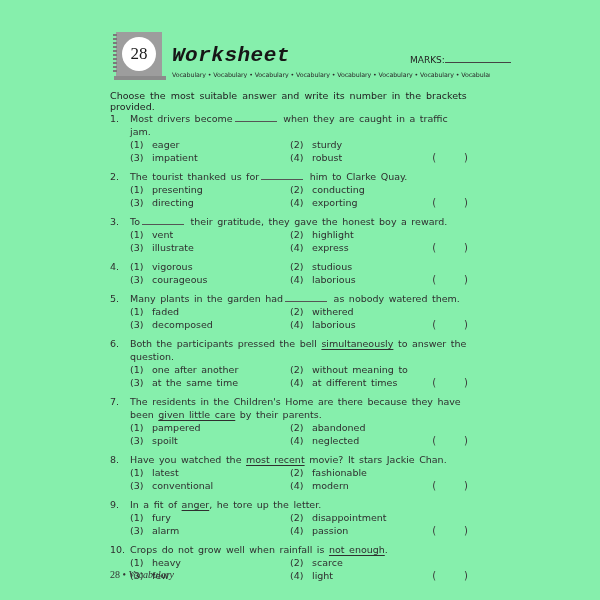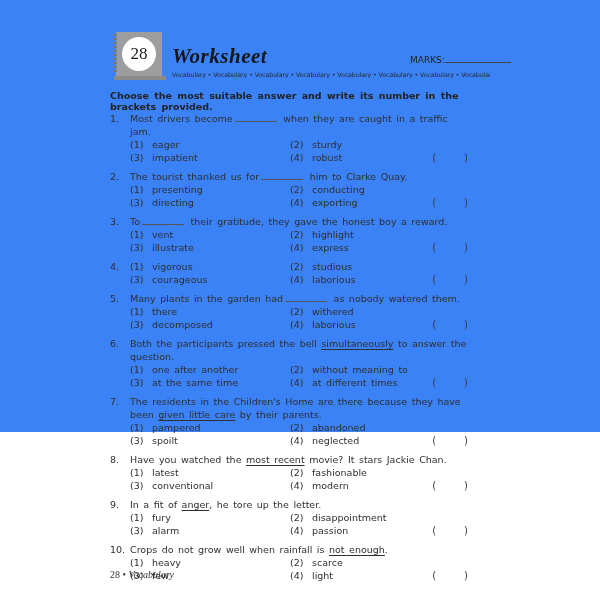--- a/index.html
+++ b/index.html
@@ -1,21 +1,21 @@
 <!DOCTYPE html>
 <html><head>
 <meta charset="utf-8">
 <style>
   html,body{margin:0;padding:0;}
   body{
     width:600px;height:600px;background:#ffffff;
     font-family:"DejaVu Sans", sans-serif;
     color:#2f2f2f;overflow:hidden;
   }
-  .page{position:relative;width:600px;height:432px;background:#3b82f6;}
+  .page{position:relative;width:600px;height:600px;background:#86efac;}
 
   
   .header{position:absolute;left:110px;top:30px;width:380px;height:52px;}
   .num-box{
     position:absolute;left:6px;top:2px;width:46px;height:44px;
     background:#9d9d9d;
   }
   .num-box .binding{
     position:absolute;left:-3px;top:2px;width:4px;height:40px;
     background:repeating-linear-gradient(to bottom,#7a7a7a 0 2px,transparent 2px 4px);
@@ -23,37 +23,37 @@
   .num-box .shadow-bar{
     position:absolute;left:-2px;bottom:-4px;width:52px;height:4px;background:#8b8b8b;
   }
   .num-circle{
     position:absolute;left:6px;top:5px;width:34px;height:34px;border-radius:50%;
     background:#fff;display:flex;align-items:center;justify-content:center;
     font-family:"Liberation Serif", serif;font-size:17px;color:#1c1c1c;
   }
   .ws-title{
     position:absolute;left:62px;top:14px;
-    font-family:Liberation Serif, serif;font-style:italic;font-weight:bold;
+    font-family:Liberation Mono, monospace;font-style:italic;font-weight:bold;
     font-size:21px;color:#161616;letter-spacing:0.5px;
   }
   .marks{position:absolute;left:272px;top:24px;font-size:9px;color:#222;white-space:nowrap;margin-left:28px;}
   .marks .marks-line{
     display:inline-block;width:66px;height:8px;border-bottom:1px solid #444;
     vertical-align:baseline;
   }
   .vocab-strip{
     position:absolute;left:62px;top:41px;width:318px;overflow:hidden;
     font-size:6.3px;letter-spacing:-0.1px;white-space:nowrap;color:#2a2a2a;
   }
 
   
   .instruction{
     position:absolute;left:110px;top:90px;width:380px;
-    font-size:9.5px;font-weight:bold;word-spacing:2px;color:#222;
+    font-size:9.5px;font-weight:normal;word-spacing:2px;color:#222;
   }
 
   
   .question-list{
     position:absolute;left:110px;top:112px;width:360px;
     display:flex;flex-direction:column;gap:6px;
   }
   .q-row{position:relative;display:flex;font-size:9.5px;line-height:13px;word-spacing:1.5px;}
   .q-num{flex:0 0 20px;color:#2f2f2f;}
   .q-body{flex:1 1 auto;}
@@ -201,21 +201,21 @@
     <span class="brk">(      )</span>
   </div>
 
   <div class="q-row">
     <span class="q-num">5.</span>
     <div class="q-body">
       <div class="q-stem"><span>Many plants in the garden had</span><span class="blank"></span><span> as nobody watered them.</span></div>
       <div class="opts">
         <div class="opt">
           <span class="opt-num">(1)</span>
-          <span>there</span>
+          <span>faded</span>
         </div>
         <div class="opt">
           <span class="opt-num">(2)</span>
           <span>withered</span>
         </div>
         <div class="opt">
           <span class="opt-num">(3)</span>
           <span>decomposed</span>
         </div>
         <div class="opt">

